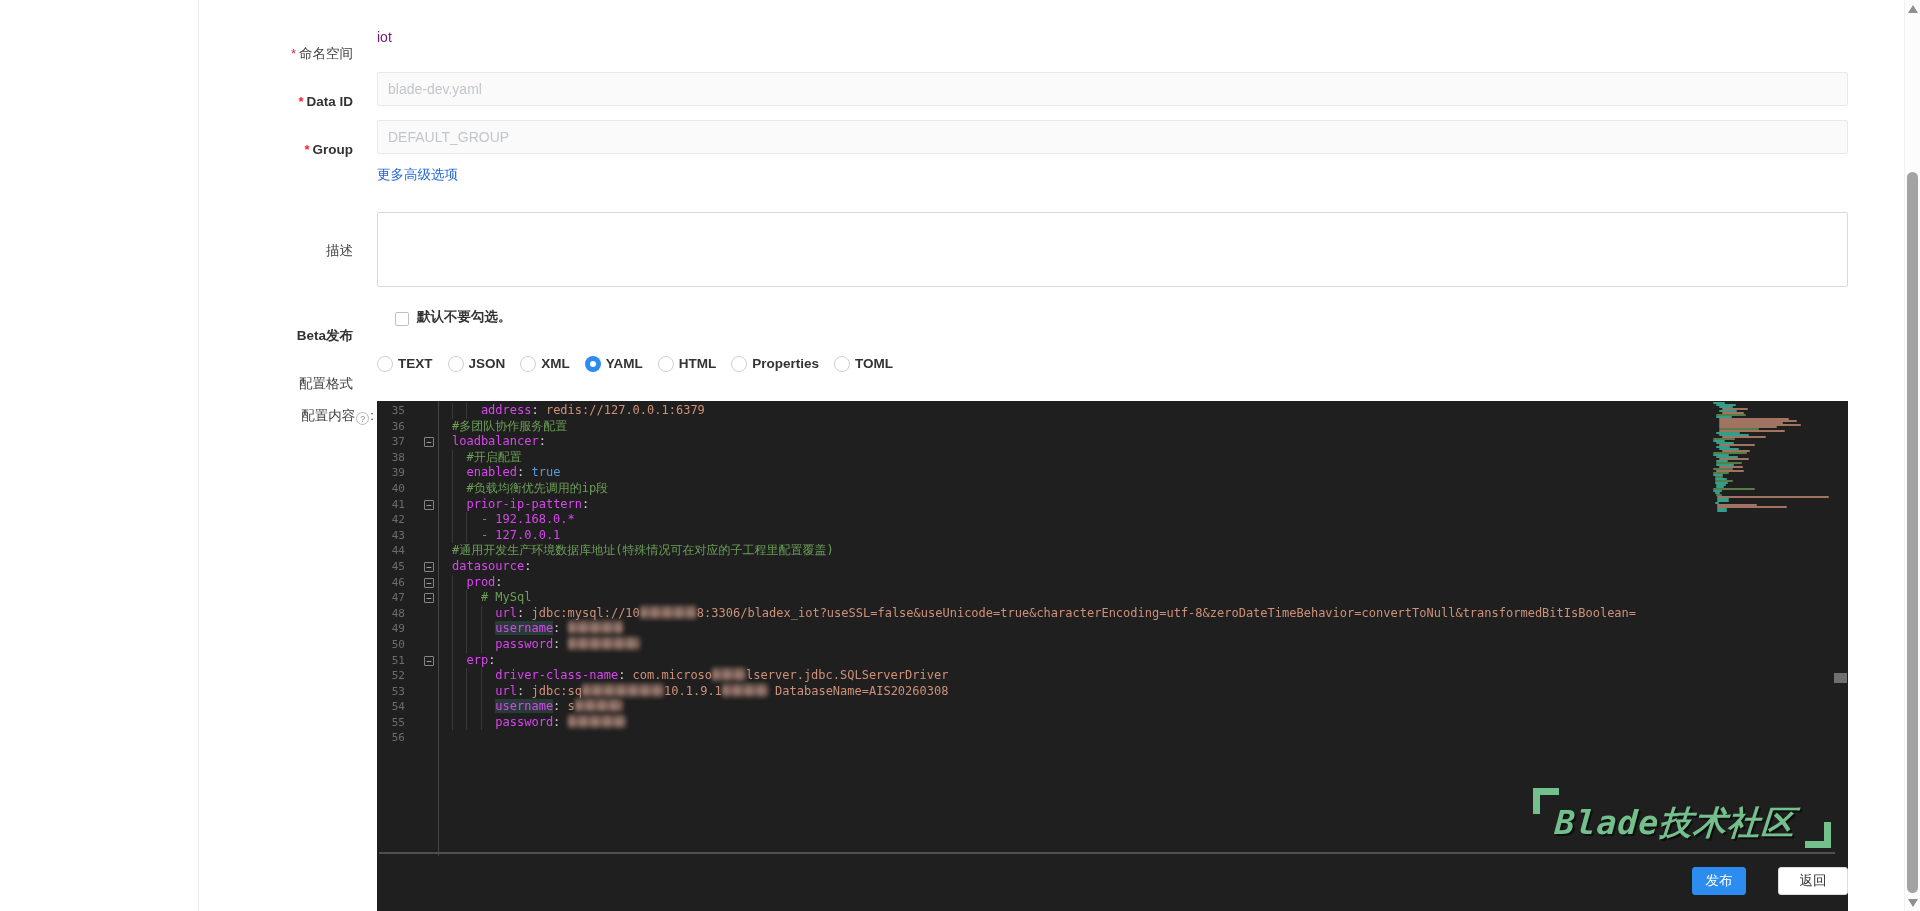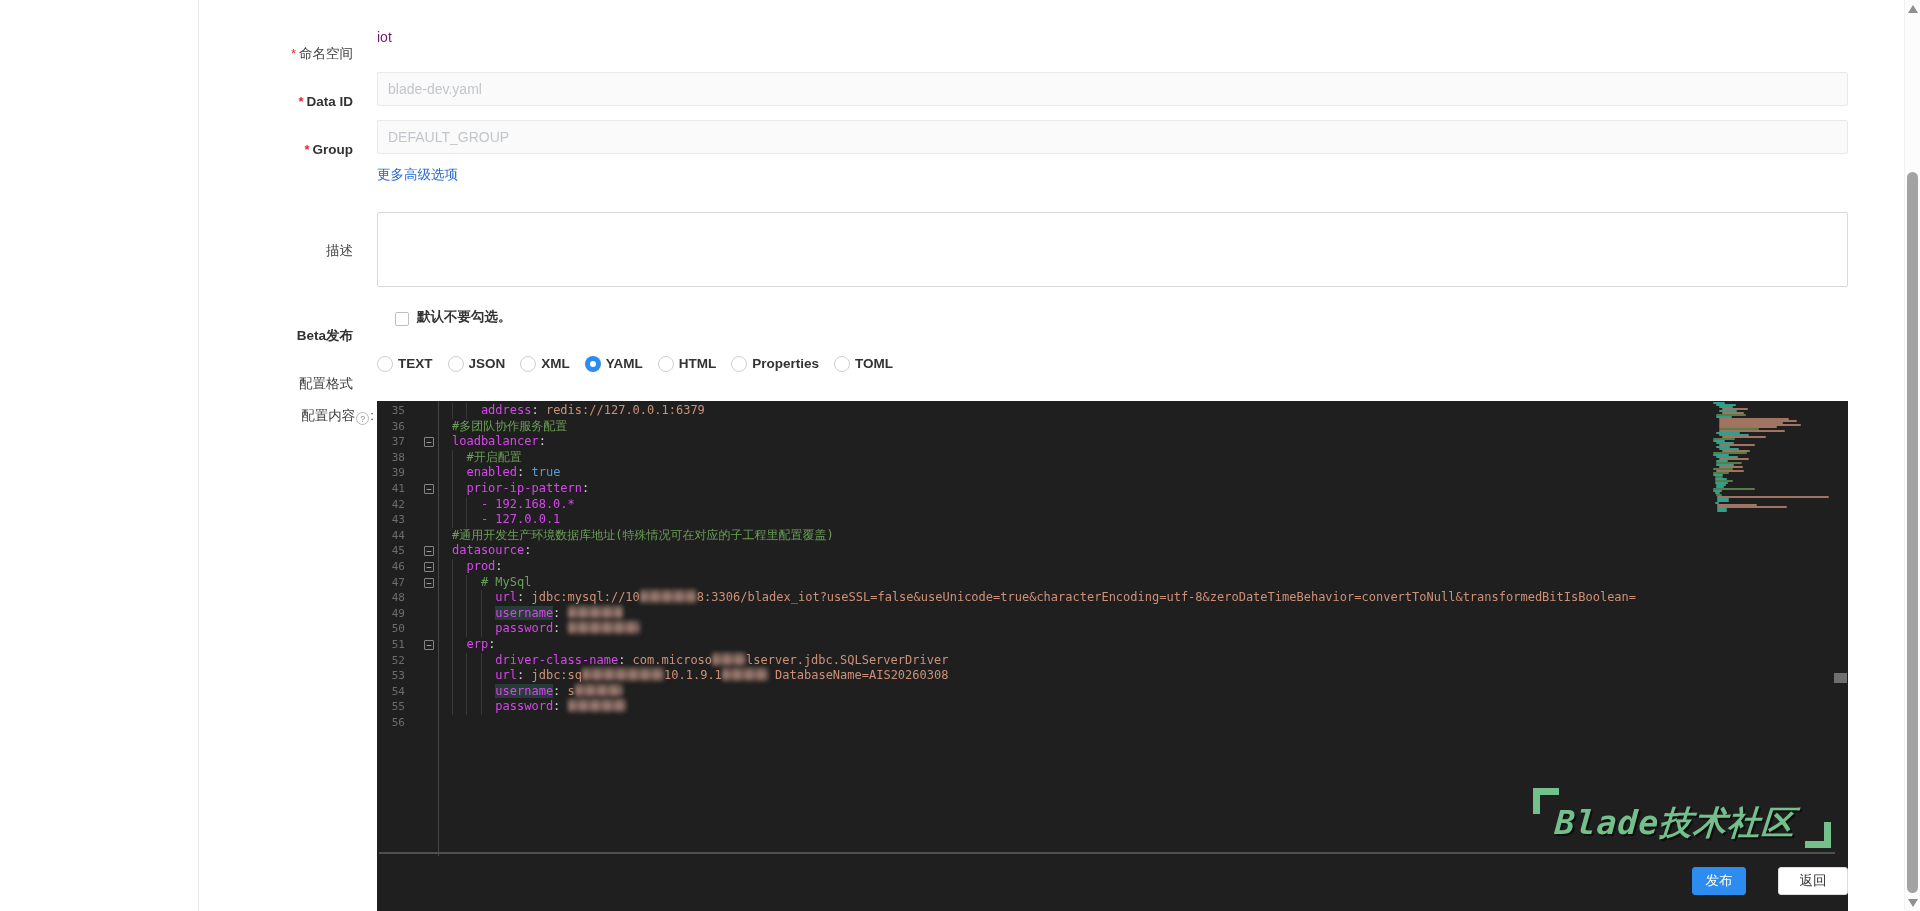--- a/index.html
+++ b/index.html
@@ -146,20 +146,21 @@
     <span>配置内容</span><span class="help-circle">?</span><span>:</span>
   </div>
 
   <div class="editor">
     <div class="lines" id="lines">
         <div class="cl"><span class="ln">35</span><span class="code"><span class="ig"></span><span class="ig"></span><span class="seg-key">address</span><span class="seg-pun">: </span><span class="seg-str">redis://127.0.0.1:6379</span></span></div>
         <div class="cl"><span class="ln">36</span><span class="code"><span class="seg-com">#多团队协作服务配置</span></span></div>
         <div class="cl"><span class="ln">37</span><span class="fold">−</span><span class="code"><span class="seg-key">loadbalancer</span><span class="seg-pun">:</span></span></div>
         <div class="cl"><span class="ln">38</span><span class="code"><span class="ig"></span><span class="seg-com">#开启配置</span></span></div>
         <div class="cl"><span class="ln">39</span><span class="code"><span class="ig"></span><span class="seg-key">enabled</span><span class="seg-pun">: </span><span class="seg-bool">true</span></span></div>
+        <div class="cl"><span class="ln">40</span><span class="code"><span class="ig"></span><span class="seg-com">#负载均衡优先调用的ip段</span></span></div>
         <div class="cl"><span class="ln">41</span><span class="fold">−</span><span class="code"><span class="ig"></span><span class="seg-key">prior-ip-pattern</span><span class="seg-pun">:</span></span></div>
         <div class="cl"><span class="ln">42</span><span class="code"><span class="ig"></span><span class="ig"></span><span class="seg-key">- 192.168.0.*</span></span></div>
         <div class="cl"><span class="ln">43</span><span class="code"><span class="ig"></span><span class="ig"></span><span class="seg-key">- 127.0.0.1</span></span></div>
         <div class="cl"><span class="ln">44</span><span class="code"><span class="seg-com">#通用开发生产环境数据库地址(特殊情况可在对应的子工程里配置覆盖)</span></span></div>
         <div class="cl"><span class="ln">45</span><span class="fold">−</span><span class="code"><span class="seg-key">datasource</span><span class="seg-pun">:</span></span></div>
         <div class="cl"><span class="ln">46</span><span class="fold">−</span><span class="code"><span class="ig"></span><span class="seg-key">prod</span><span class="seg-pun">:</span></span></div>
         <div class="cl"><span class="ln">47</span><span class="fold">−</span><span class="code"><span class="ig"></span><span class="ig"></span><span class="seg-com"># MySql</span></span></div>
         <div class="cl"><span class="ln">48</span><span class="code"><span class="ig"></span><span class="ig"></span><span class="ig"></span><span class="seg-key">url</span><span class="seg-pun">: </span><span class="seg-str">jdbc:mysql://10</span><span class="smudge" style="width: 57px;"></span><span class="seg-str">8:3306/bladex_iot?useSSL=false&amp;useUnicode=true&amp;characterEncoding=utf-8&amp;zeroDateTimeBehavior=convertToNull&amp;transformedBitIsBoolean=</span></span></div>
         <div class="cl"><span class="ln">49</span><span class="code"><span class="ig"></span><span class="ig"></span><span class="ig"></span><span class="seg-key seg-occ">username</span><span class="seg-pun">: </span><span class="smudge" style="width: 55px;"></span></span></div>
         <div class="cl"><span class="ln">50</span><span class="code"><span class="ig"></span><span class="ig"></span><span class="ig"></span><span class="seg-key">password</span><span class="seg-pun">: </span><span class="smudge" style="width: 72px;"></span></span></div>

